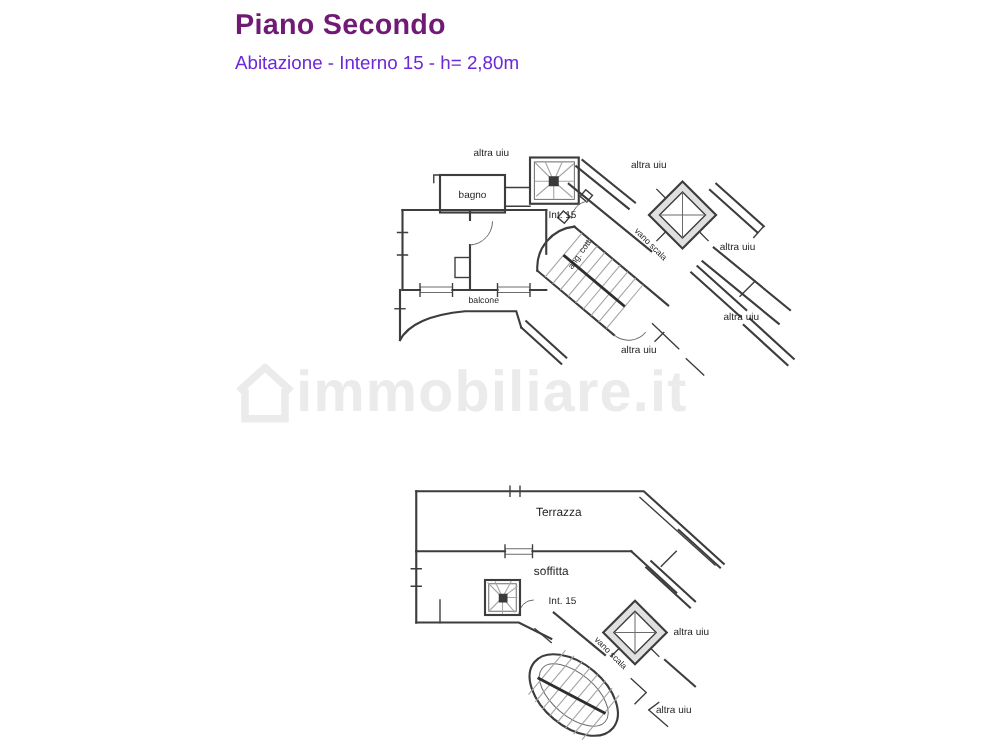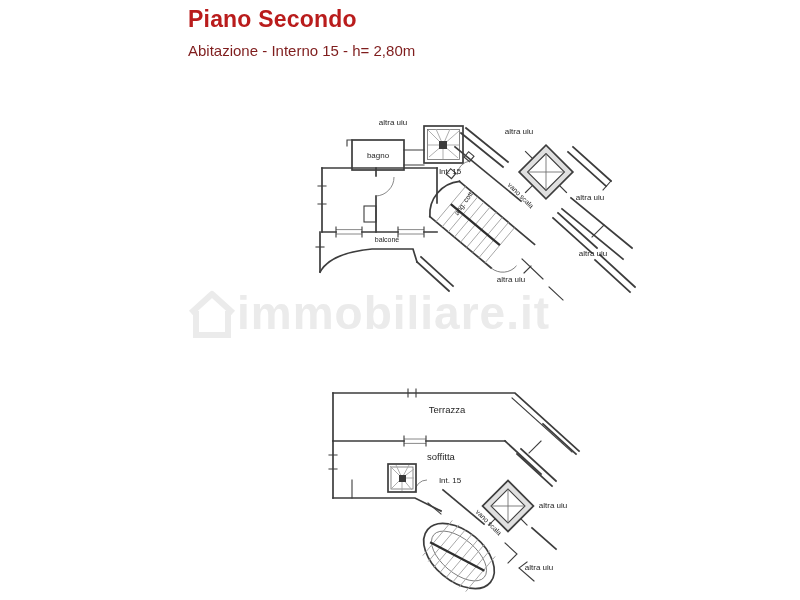--- a/index.html
+++ b/index.html
@@ -10,22 +10,22 @@
     --label:#1f1f1f;
   }
   *{margin:0;padding:0;box-sizing:border-box;}
   html,body{width:800px;height:600px;background:#ffffff;overflow:hidden;
     font-family:"Liberation Sans",sans-serif;}
   .canvas{position:relative;width:800px;height:600px;background:#fff;}
 
   .title-block{position:absolute;left:188px;}
   .tb-1{top:6px;}
   .tb-2{top:346px;}
-  .floor-title{font-size:23px;font-weight:bold;color:#b91c1c;letter-spacing:0.2px;}
-  .floor-subtitle{font-size:15px;color:#7f1d1d;margin-top:9px;}
+  .floor-title{font-size:23px;font-weight:bold;color:#701a75;letter-spacing:0.2px;}
+  .floor-subtitle{font-size:15px;color:#6d28d9;margin-top:9px;}
 
   .watermark{position:absolute;left:183px;top:282px;width:460px;height:62px;
     display:flex;align-items:center;color:var(--watermark);
     font-weight:bold;font-size:46px;letter-spacing:1px;
     user-select:none;pointer-events:none;text-align:right;}
   .watermark .wm-text{white-space:nowrap;}
   .wm-house{margin-right:-4px;flex:0 0 auto;}
 
   svg.plans{position:absolute;left:0;top:0;}
   .w   {stroke:var(--line);stroke-width:1.7;fill:none;stroke-linecap:square;}

